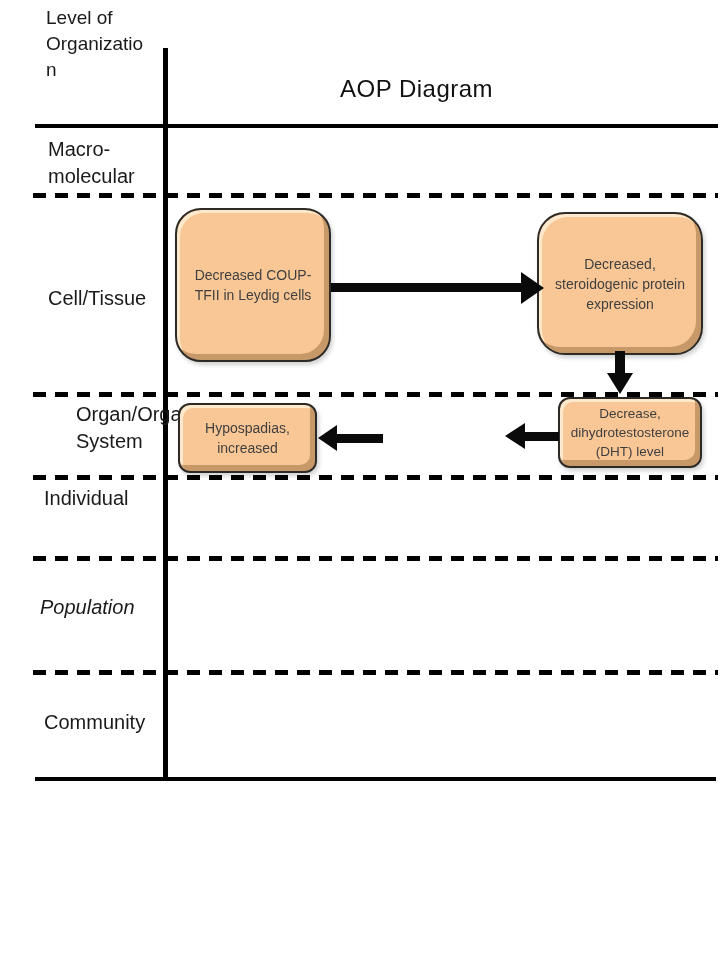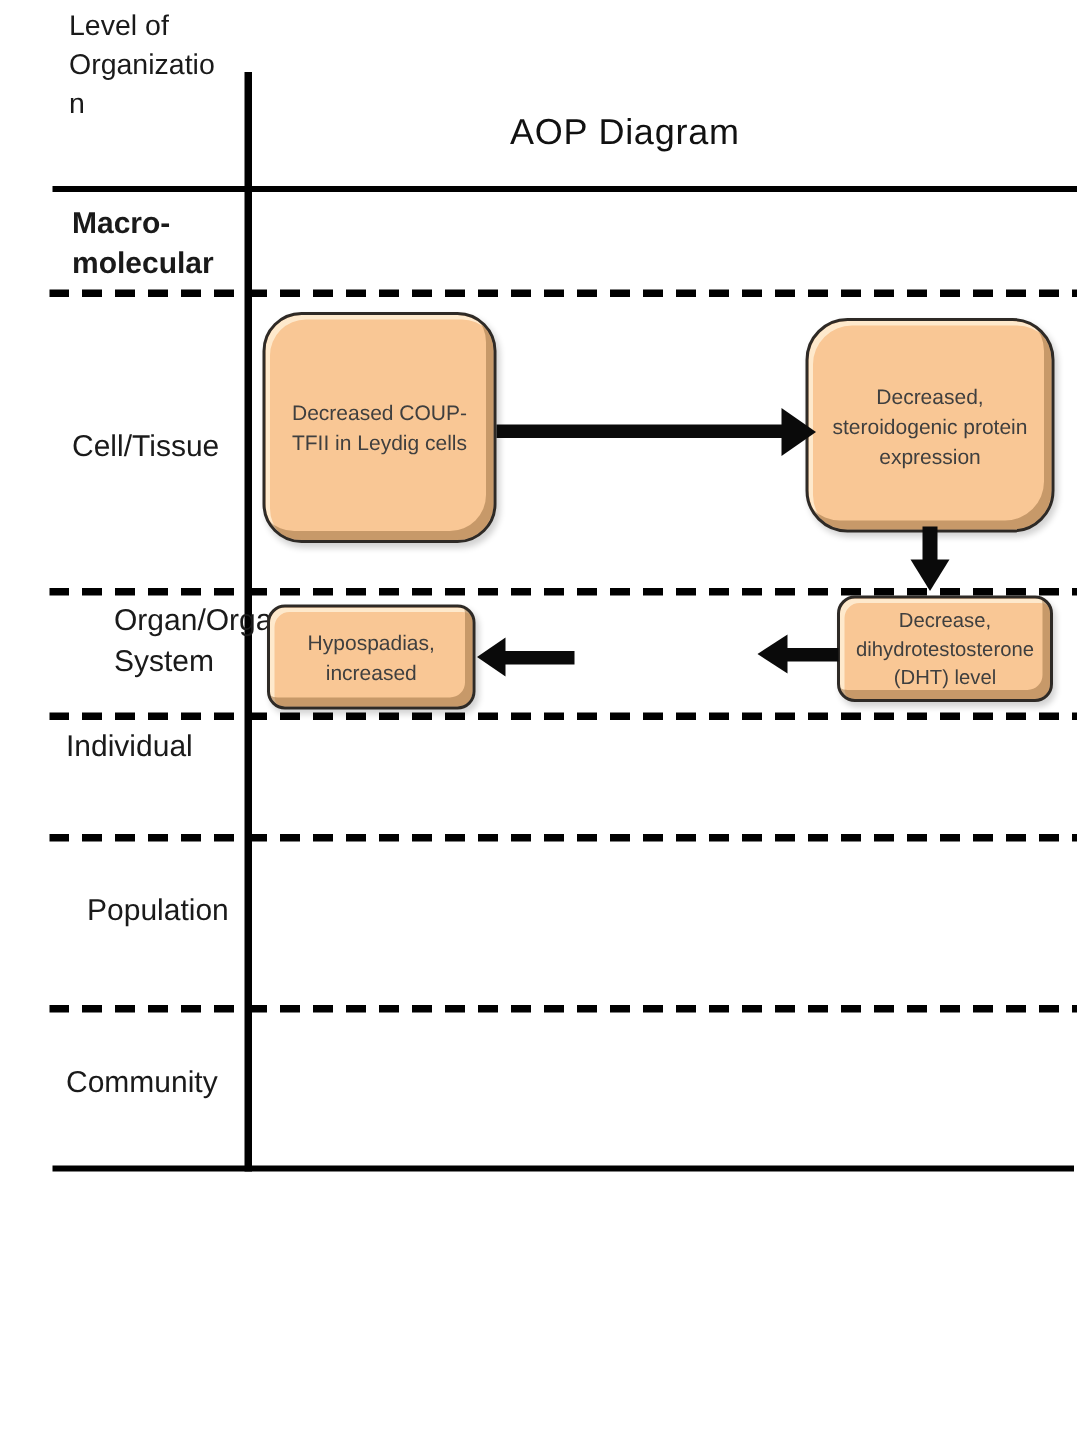--- a/index.html
+++ b/index.html
@@ -38,25 +38,25 @@
   .dash.d1 { top: 193px; }
   .dash.d2 { top: 392px; }
   .dash.d3 { top: 475px; }
   .dash.d4 { top: 556px; }
   .dash.d5 { top: 670px; }
   .level-label {
     position: absolute; left: 48px;
     font-size: 20px; line-height: 27px; color: #1a1a1a;
     white-space: pre-line;
   }
-  .ll-macro      { top: 136px; font-weight: bold; }
+  .ll-macro      { top: 136px; }
   .ll-cell       { top: 285px; }
   .ll-organ      { top: 401px; margin-left: 28px; }
   .ll-individual { left: 44px; top: 485px; text-align: right; }
-  .ll-population { left: 58px; top: 594px; }
+  .ll-population { left: 40px; top: 594px; font-style: italic; }
   .ll-community  { left: 44px; top: 709px; }
   .node {
     position: absolute;
     display: flex; align-items: center; justify-content: center;
     text-align: center; white-space: pre-line;
     background: #f9c795;
     border: 2px solid #2e2a26;
     color: #3f3f3f;
     box-shadow:
       inset -5px -6px 0 rgba(150, 108, 62, 0.50),

